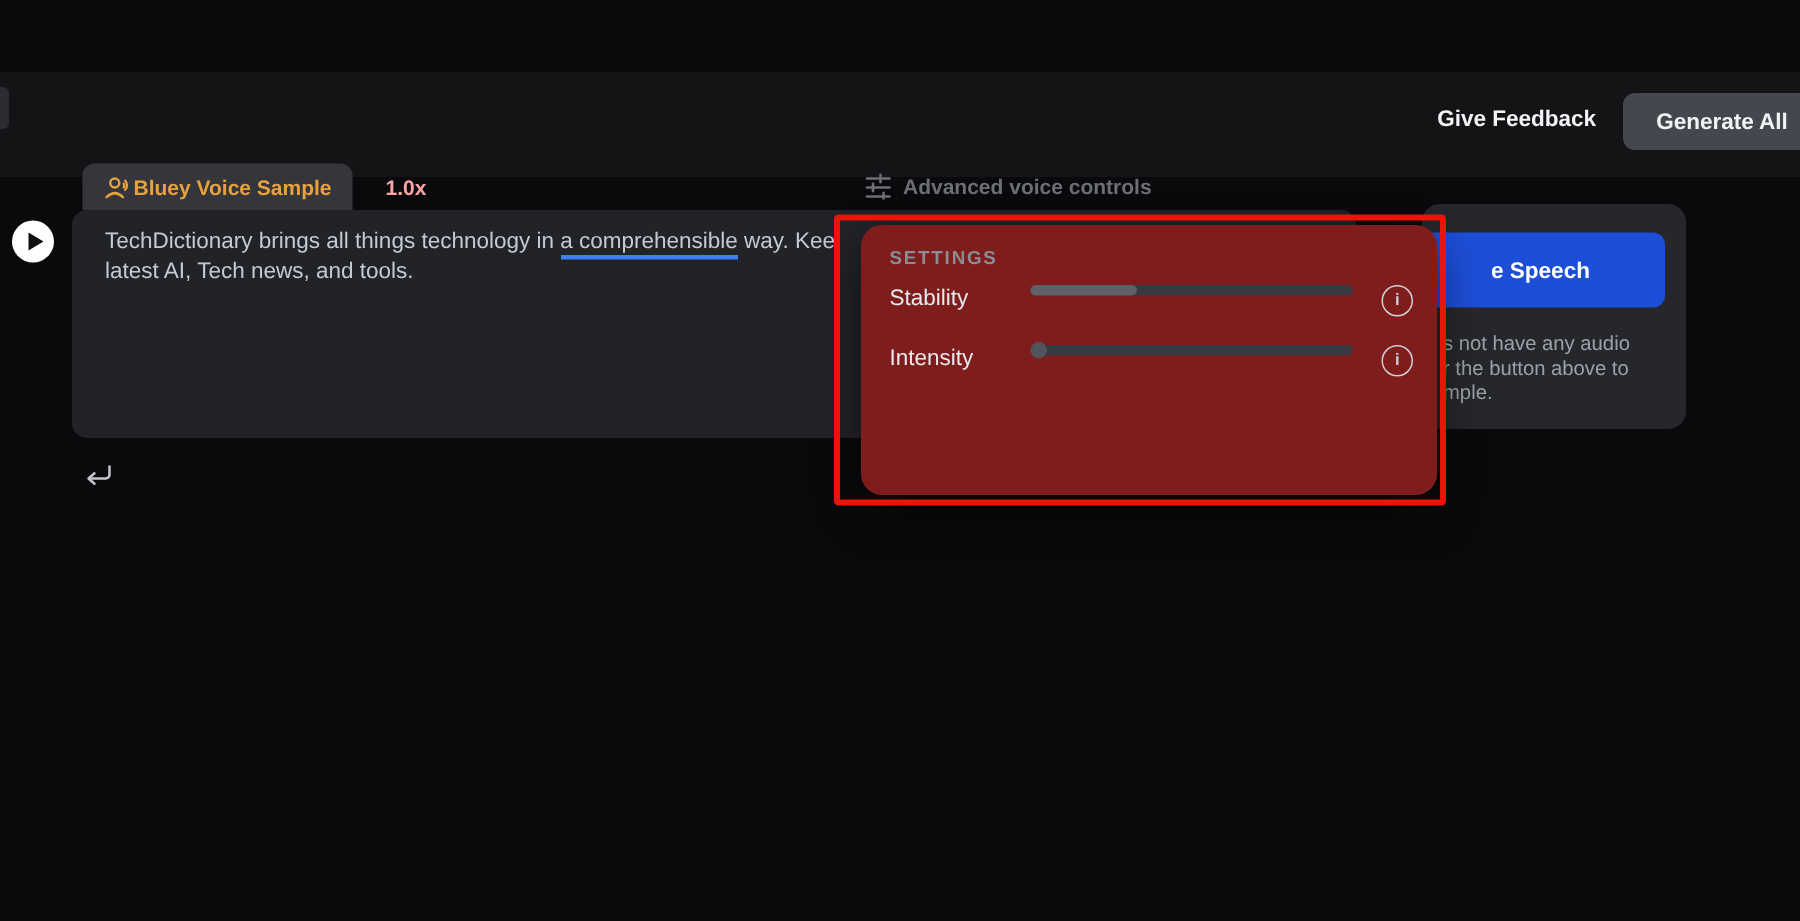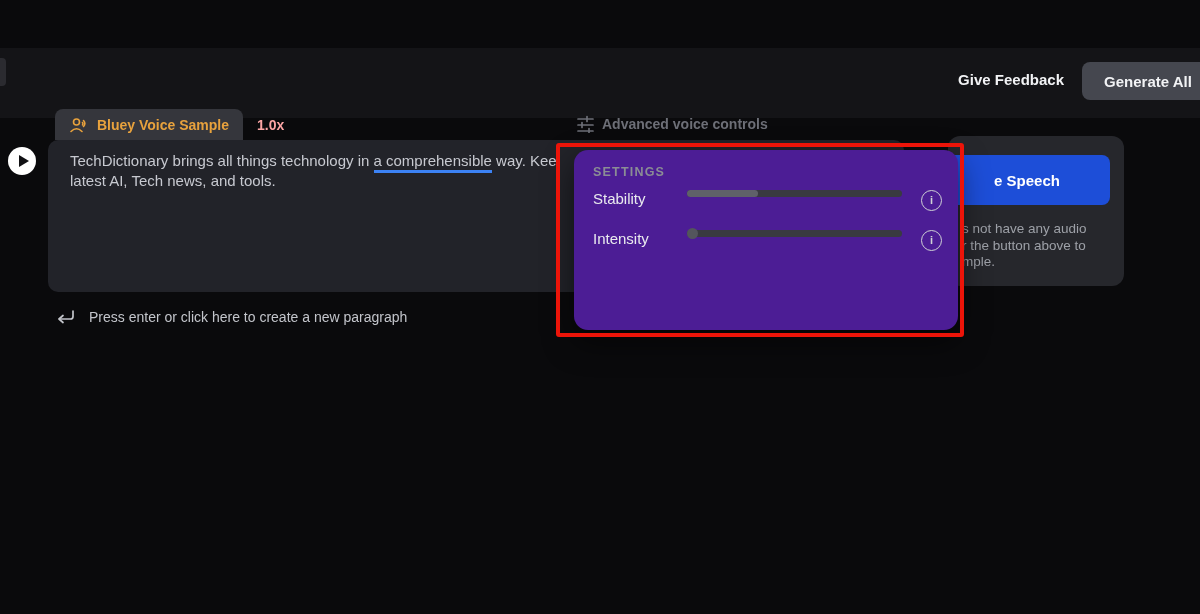--- a/index.html
+++ b/index.html
@@ -24,21 +24,21 @@
     display:flex; align-items:center; justify-content:center; cursor:pointer;
   }
   
   .play-btn { position:absolute; left:8px; top:147px; width:28px; height:28px; border-radius:50%;
     background:#ffffff; display:flex; align-items:center; justify-content:center; cursor:pointer; }
   .play-tri { width:0; height:0; margin-left:3px;
     border-left:10px solid #101013; border-top:6px solid transparent; border-bottom:6px solid transparent; }
   
   .voice-tab { position:absolute; left:55px; top:109px; height:31px; padding:0 14px;
     background:#35363c; border-radius:8px 8px 0 0;
-    display:flex; align-items:center; gap:8px; cursor:pointer; }
+    display:flex; align-items:center; cursor:pointer; }
   .voice-tab .tab-label { color:#e8a23d; font-size:14px; font-weight:700; white-space:nowrap; }
   .speed-label { position:absolute; left:257px; top:117px; color:#fca5a5; font-size:14px; font-weight:700; }
   .advanced-ctl { position:absolute; left:576px; top:114px; display:flex; align-items:center; gap:7px;
     color:#6d6f77; font-size:14px; font-weight:600; cursor:pointer; }
   
   .text-panel { position:absolute; left:48px; top:140px; width:856px; height:152px;
     background:#222329; border-radius:10px; padding:11px 22px; z-index:1; }
   .text-panel p { font-size:15px; line-height:20px; color:#c7c9d0; white-space:pre-wrap; }
   .seg-underline { border-bottom:3px solid #3c82f4; padding-bottom:1px; }
   
@@ -46,21 +46,21 @@
     color:#c3c5cb; font-size:14px; cursor:pointer; }
   
   .audio-card { position:absolute; left:948px; top:136px; width:176px; height:150px;
     background:#26272c; border-radius:12px; z-index:2; }
   .speech-btn { position:absolute; left:-4px; top:19px; width:166px; height:50px;
     background:#1d4ed8; border:none; border-radius:8px; cursor:pointer;
     color:#ffffff; font-size:15px; font-weight:700; font-family:inherit; }
   .audio-hint { position:absolute; left:14px; top:85px; color:#9da0a7; font-size:13.5px; line-height:16.5px; }
   
   .settings-popup { position:absolute; left:574px; top:150px; width:384px; height:180px;
-    background:#4c1d95; border-radius:14px; z-index:40;
+    background:#7f1d1d; border-radius:14px; z-index:40;
     box-shadow:0 12px 30px rgba(0,0,0,.55); padding-top:15px; }
   .popup-title { margin-left:19px; color:#8b8d95; font-size:12.5px; font-weight:600; letter-spacing:1.2px; }
   .slider-rows { margin-top:11px; }
   .slider-row { display:flex; align-items:flex-start; height:40px; padding:0 16px 0 19px; }
   .slider-label { width:94px; color:#e9eaee; font-size:15px; font-weight:500; }
   .slider-track { position:relative; width:215px; height:7px; border-radius:4px; background:#393a41; cursor:pointer; }
   .slider-fill { position:absolute; left:0; top:0; height:7px; border-radius:4px; background:#5f6169; }
   .slider-fill.knob { height:11px; border-radius:50%; top:-2px; background:#53555c; }
   .info-icon { margin-left:auto; width:21px; height:21px; border:1.5px solid #cfd1d6; border-radius:50%;
     display:flex; align-items:center; justify-content:center; cursor:pointer; }
@@ -116,21 +116,20 @@
   <p>latest AI, Tech news, and tools.</p>
 </div>
 
 <div class="para-hint">
   <span>
     <svg width="21" height="18" viewBox="0 0 21 18" fill="none" stroke="#c3c5cb" stroke-width="1.7" stroke-linecap="round" stroke-linejoin="round">
       <path d="M18 3 v5.5 a2.5 2.5 0 0 1 -2.5 2.5 H4.5"></path>
       <path d="M8 7.5 L4 11 l4 3.5"></path>
     </svg>
   </span>
-  <span>Press enter or click here to create a new paragraph</span>
 </div>
 
 <div class="audio-card">
   <button class="speech-btn">e Speech</button>
   <div class="audio-hint">
     <div>s not have any audio</div>
     <div>r the button above to</div>
     <div>mple.</div>
   </div>
 </div>

